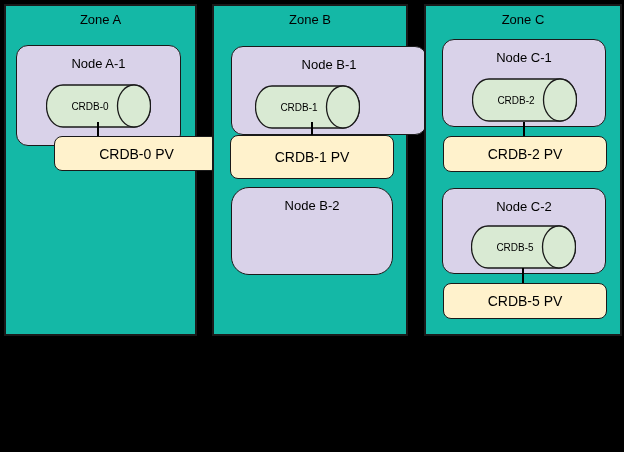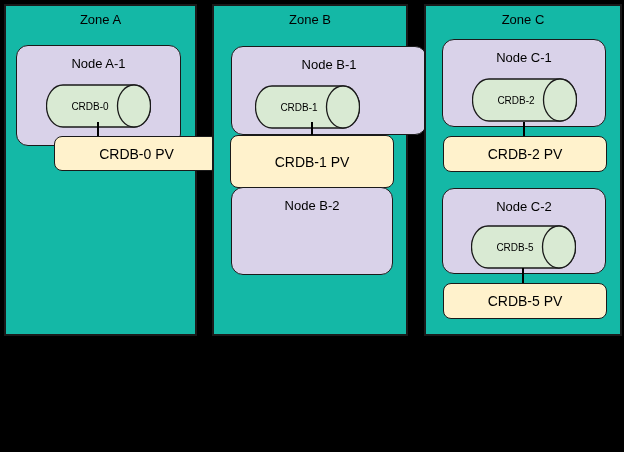--- a/index.html
+++ b/index.html
@@ -108,25 +108,25 @@
         <svg width="105" height="44" viewBox="0 0 105 44">
           <path d="M17,1 L88,1 A16.5,21 0 0 1 88,43 L17,43 A16.5,21 0 0 1 17,1 Z" fill="#d9ead3" stroke="#1a1a1a" stroke-width="1.3"></path>
           <ellipse cx="88" cy="22" rx="16.5" ry="21" fill="#d9ead3" stroke="#1a1a1a" stroke-width="1.3"></ellipse>
         </svg>
         <span class="cyl-label">CRDB-1</span>
       </div>
     </div>
 
     <div class="connector" style="left:97px; top:116px; height:13px;"></div>
 
-    <div class="pv" style="left:16px; top:129px; width:164px; height:53px;">
+    <div class="pv" style="left:16px; top:129px; width:164px; height:44px;">
       <span>CRDB-1 PV</span>
     </div>
 
-    <div class="node" style="left:17px; top:181px; width:162px; height:88px;">
+    <div class="node" style="left:17px; top:181px; width:162px; height:88px;border-radius:18px;">
       <div class="node-title">Node B-2</div>
     </div>
   </section>
 
   <section class="zone" style="left:424px; width:198px;">
     <div class="zone-title">Zone C</div>
 
     <div class="node" style="left:16px; top:33px; width:164px; height:88px;">
       <div class="node-title">Node C-1</div>
       <div class="cyl" style="left:29px; top:38px;">

